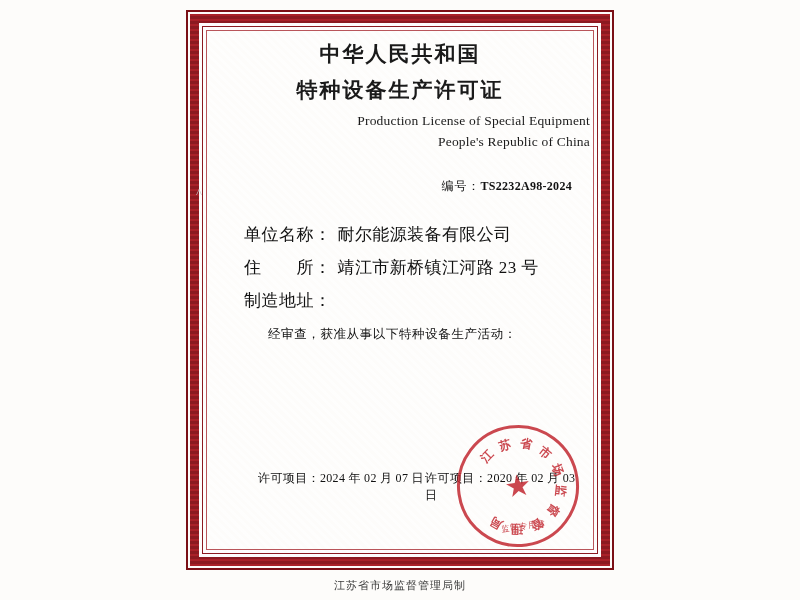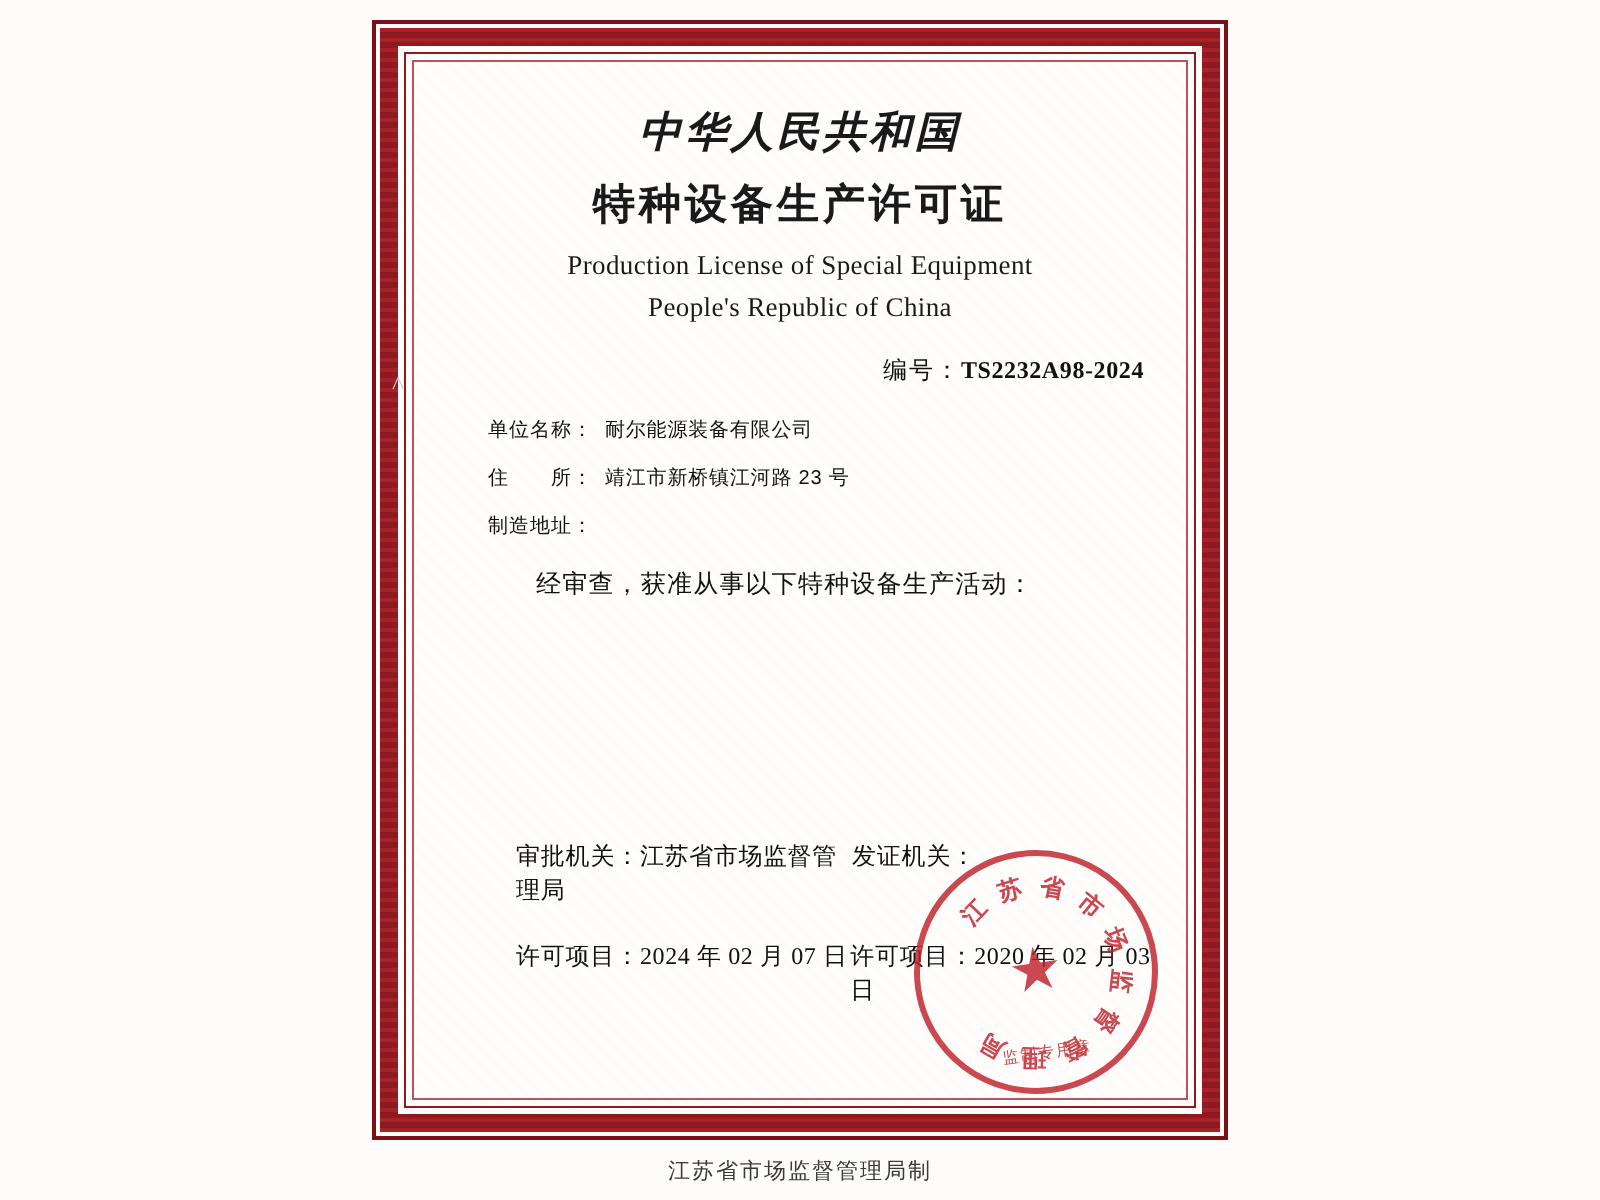--- a/index.html
+++ b/index.html
@@ -78,51 +78,51 @@
 
   
   .title-cn1, .title-cn2 {
     text-align: center;
     color: #1a1a1a;
     font-family: "Liberation Serif", serif;
     font-weight: bold;
     font-size: 21px;
     letter-spacing: 2px;
   }
-  .title-cn1 { margin-top: 18px; font-style: italic; }
+  .title-cn1 { margin-top: 6px; }
   .title-cn2 { margin-top: 8px; }
   .title-en1, .title-en2 {
-    text-align: center;
+    text-align: right;
     color: #1a1a1a;
     font-family: "Liberation Serif", serif;
     font-size: 13.5px;
     letter-spacing: 0.2px;
   }
   .title-en1 { margin-top: 9px; }
   .title-en2 { margin-top: 5px; }
 
   
   .serial-row {
-    margin-top: 15px;
+    margin-top: 28px;
     text-align: right;
     padding-right: 18px;
     font-size: 12px;
     color: #111;
     font-family: "Liberation Serif", serif;
   }
   .serial-label { letter-spacing: 1px; }
   .serial-value { font-weight: bold; letter-spacing: 0.3px; }
 
   
   .fields {
-    margin-top: 14px;
+    margin-top: 28px;
     padding-left: 34px;
-    font-size: 10px;
-    color: #111;
-    font-family: Liberation Sans, sans-serif;
+    font-size: 17px;
+    color: #111;
+    font-family: Liberation Serif, serif;
   }
   .field-row {
     display: flex;
     align-items: baseline;
     margin-bottom: 10px;
   }
   .field-label {
     white-space: nowrap;
     letter-spacing: 0.5px;
   }
@@ -297,28 +297,20 @@
       </div>
       <div class="field-row">
         <span class="field-label">制造地址：</span>
       </div>
     </div>
 
     <div class="statement">经审查，获准从事以下特种设备生产活动：</div>
 
 
     <div class="footer">
-      <div class="footer-row">
-        <div class="footer-cell-left">
-          <span>审批机关：</span><span class="f-value">江苏省市场监督管理局</span>
-        </div>
-        <div class="footer-cell-right">
-          <span>发证机关：</span><span class="f-value"></span>
-        </div>
-      </div>
       <div class="footer-row">
         <div class="footer-cell-left">
           <span>许可项目：</span><span class="f-value">2024 年 02 月 07 日</span>
         </div>
         <div class="footer-cell-right">
           <span>许可项目：</span><span class="f-value">2020 年 02 月 03 日</span>
         </div>
       </div>
     </div>
 

